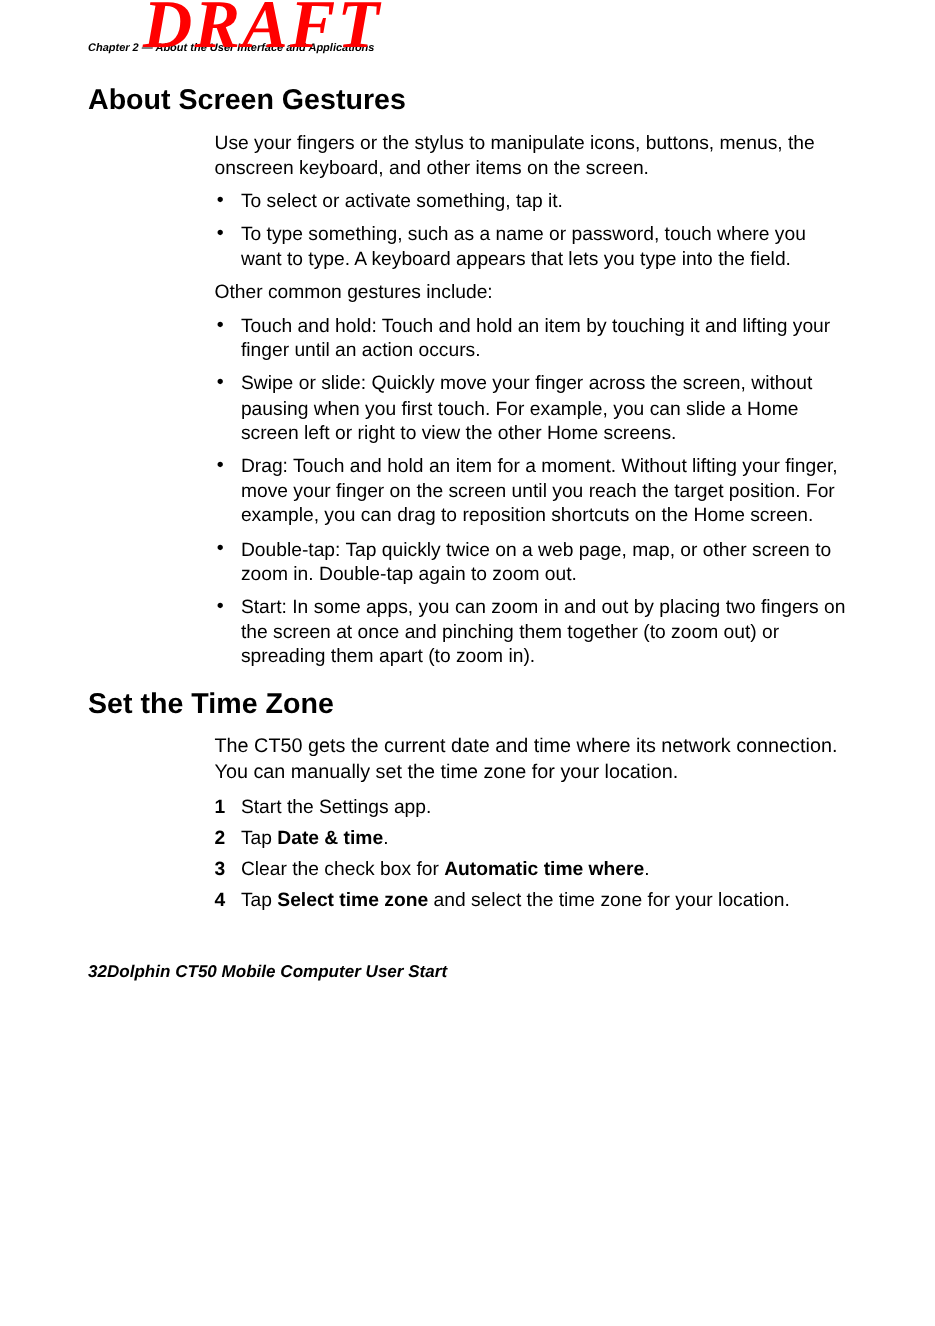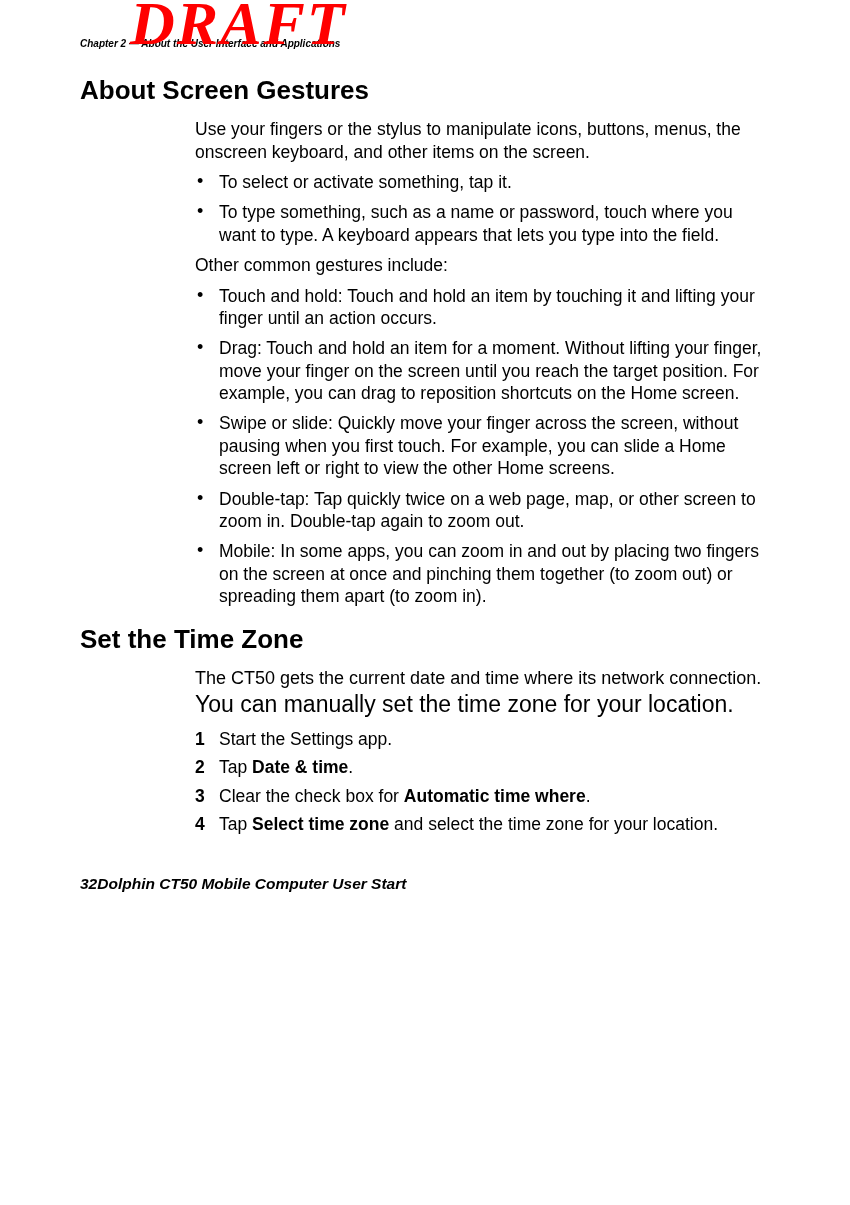--- a/index.html
+++ b/index.html
@@ -99,21 +99,21 @@
     display: flex;
     justify-content: flex-start;
     font-weight: bold;
     font-style: italic;
     font-size: 15.5px;
   }
   .tz-intro {
     font-size: 18px;
     line-height: 1.3;
   }
-  .tz-intro .small { font-size: 23px; }
+  .tz-intro .small { font-size: 18px; }
   h1.section + .body-indent { margin-top: 6px; }
   .section-block { margin-bottom: 16px; }
 </style>
 </head>
 <body>
 
 <div class="page">
 
   <div class="watermark">DRAFT</div>
 
@@ -123,24 +123,24 @@
     <h1 class="section">About Screen Gestures</h1>
     <div class="body-indent">
       <p>Use your fingers or the stylus to manipulate icons, buttons, menus, the onscreen keyboard, and other items on the screen.</p>
       <ul class="bullets">
         <li><span>To select or activate something, tap it.</span></li>
         <li><span>To type something, such as a name or password, touch where you want to type. A keyboard appears that lets you type into the field.</span></li>
       </ul>
       <p>Other common gestures include:</p>
       <ul class="bullets">
         <li><span class="gesture-name">Touch and hold:</span><span>Touch and hold an item by touching it and lifting your finger until an action occurs.</span></li>
+        <li><span class="gesture-name">Swipe or slide:</span><span>Quickly move your finger across the screen, without pausing when you first touch. For example, you can slide a Home screen left or right to view the other Home screens.</span></li>
         <li><span class="gesture-name">Drag:</span><span>Touch and hold an item for a moment. Without lifting your finger, move your finger on the screen until you reach the target position. For example, you can drag to reposition shortcuts on the Home screen.</span></li>
-        <li><span class="gesture-name">Swipe or slide:</span><span>Quickly move your finger across the screen, without pausing when you first touch. For example, you can slide a Home screen left or right to view the other Home screens.</span></li>
         <li><span class="gesture-name">Double-tap:</span><span>Tap quickly twice on a web page, map, or other screen to zoom in. Double-tap again to zoom out.</span></li>
-        <li><span class="gesture-name">Mobile:</span><span>In some apps, you can zoom in and out by placing two fingers on the screen at once and pinching them together (to zoom out) or spreading them apart (to zoom in).</span></li>
+        <li><span class="gesture-name">Start:</span><span>In some apps, you can zoom in and out by placing two fingers on the screen at once and pinching them together (to zoom out) or spreading them apart (to zoom in).</span></li>
       </ul>
     </div>
   </div>
 
   <div class="section-block">
     <h1 class="section">Set the Time Zone</h1>
     <div class="body-indent">
       <p class="tz-intro">
         <span>The CT50 gets the current date and time where its network connection.</span>
         <span class="small">You can manually set the time zone for your location.</span>

